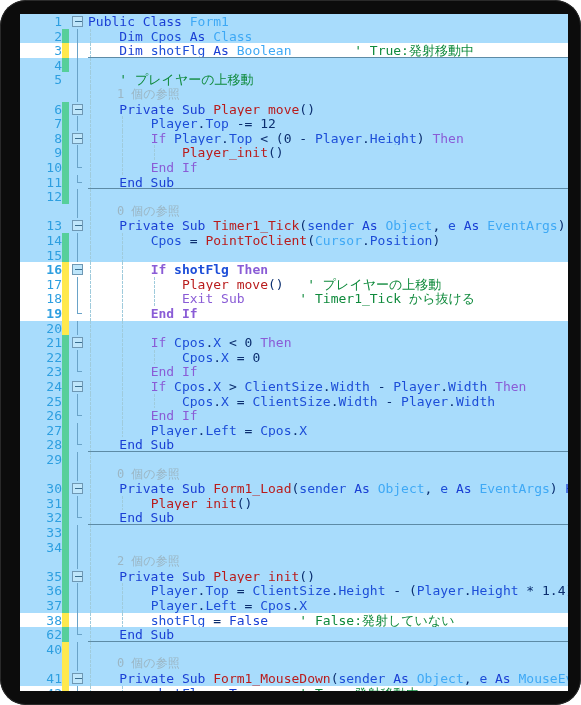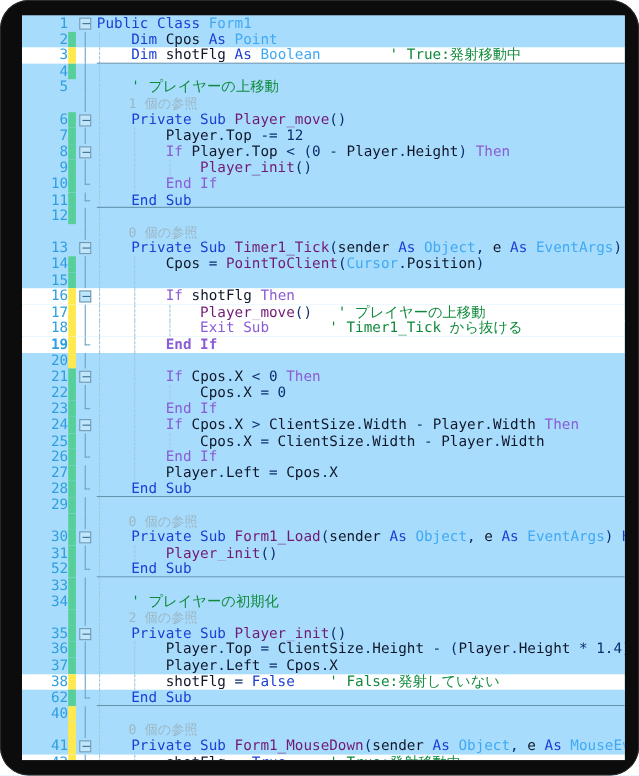--- a/index.html
+++ b/index.html
@@ -54,73 +54,73 @@
   .guide{position:absolute;top:0;width:0;height:15px;
          border-left:1px dashed #9fcbdc;}
 
   
   .sep{position:absolute;left:68px;width:480px;height:1px;background:#5d8ba6;}
 
   
   .kw      {color:#1a3fd4;}        
   .kwv     {color:#8a5cd6;}        
   .type    {color:#3fa9f5;}        
-  .ident   {color:#0f172a;}        
-  .member  {color:#701a75;}        
+  .ident   {color:#1d4ed8;}        
+  .member  {color:#b91c1c;}        
   .num     {color:#0b2e6f;}
   .cmt     {color:#0f8a3c;}        
   .lens    {color:#9bb6c4;}        
-  .jp      {font-family:Liberation Mono, monospace;}
+  .jp      {font-family:Liberation Sans, sans-serif;}
 </style>
 </head>
 <body>
 
 <div id="frame">
   <div id="editor">
       <div class="line bg-sel" style="top: 0px;"><div class="lnum">1</div><div class="chbar ch-none"></div><div class="foldbox"><i></i></div><div class="code"><span class="kw">Public Class</span> <span class="type">Form1</span></div></div>
-      <div class="line bg-sel" style="top: 15px;"><div class="lnum">2</div><div class="chbar ch-green"></div><div class="foldline"></div><div class="guide" style="left: 70px;"></div><div class="code">    <span class="kw">Dim</span> <span class="ident">Cpos</span> <span class="kw">As</span> <span class="type">Point</span></div></div>
+      <div class="line bg-sel" style="top: 15px;"><div class="lnum">2</div><div class="chbar ch-green"></div><div class="foldline"></div><div class="guide" style="left: 70px;"></div><div class="code">    <span class="kw">Dim</span> <span class="ident">Cpos</span> <span class="kw">As</span> <span class="type">Class</span></div></div>
       <div class="line bg-unsaved" style="top: 29px;"><div class="lnum">3</div><div class="chbar ch-yellow"></div><div class="foldline"></div><div class="guide" style="left: 70px;"></div><div class="code">    <span class="kw">Dim</span> <span class="ident">shotFlg</span> <span class="kw">As</span> <span class="type">Boolean</span>        <span class="cmt">' True:<span class="jp">発射移動中</span></span></div></div>
       <div class="sep" style="top: 43px;"></div>
       <div class="line bg-sel" style="top: 44px;"><div class="lnum">4</div><div class="chbar ch-green"></div><div class="foldline"></div><div class="guide" style="left: 70px;"></div><div class="code"></div></div>
       <div class="line bg-sel" style="top: 58px;"><div class="lnum">5</div><div class="chbar ch-none"></div><div class="foldline"></div><div class="guide" style="left: 70px;"></div><div class="code">    <span class="cmt">' <span class="jp">プレイヤーの上移動</span></span></div></div>
       <div class="line bg-sel" style="top: 73px;"><div class="chbar ch-none"></div><div class="foldline"></div><div class="guide" style="left: 70px;"></div><div class="code small"><span class="lens">    1 個の参照</span></div></div>
       <div class="line bg-sel" style="top: 88px;"><div class="lnum">6</div><div class="chbar ch-green"></div><div class="foldbox"><i></i></div><div class="guide" style="left: 70px;"></div><div class="code">    <span class="kw">Private Sub</span> <span class="member">Player_move</span>()</div></div>
       <div class="line bg-sel" style="top: 102px;"><div class="lnum">7</div><div class="chbar ch-green"></div><div class="foldline"></div><div class="guide" style="left: 70px;"></div><div class="guide" style="left: 102px;"></div><div class="code">        <span class="ident">Player</span>.<span class="ident">Top</span> -= <span class="num">12</span></div></div>
       <div class="line bg-sel" style="top: 117px;"><div class="lnum">8</div><div class="chbar ch-green"></div><div class="foldbox"><i></i></div><div class="guide" style="left: 70px;"></div><div class="guide" style="left: 102px;"></div><div class="code">        <span class="kwv">If</span> <span class="ident">Player</span>.<span class="ident">Top</span> &lt; (<span class="num">0</span> - <span class="ident">Player</span>.<span class="ident">Height</span>) <span class="kwv">Then</span></div></div>
       <div class="line bg-sel" style="top: 131px;"><div class="lnum">9</div><div class="chbar ch-green"></div><div class="foldline"></div><div class="guide" style="left: 70px;"></div><div class="guide" style="left: 102px;"></div><div class="guide" style="left: 134px;"></div><div class="code">            <span class="member">Player_init</span>()</div></div>
       <div class="line bg-sel" style="top: 146px;"><div class="lnum">10</div><div class="chbar ch-green"></div><div class="foldline" style="height: 8px;"></div><div class="foldend"></div><div class="guide" style="left: 70px;"></div><div class="guide" style="left: 102px;"></div><div class="code">        <span class="kwv">End If</span></div></div>
       <div class="line bg-sel" style="top: 161px;"><div class="lnum">11</div><div class="chbar ch-green"></div><div class="foldline" style="height: 8px;"></div><div class="foldend"></div><div class="guide" style="left: 70px;"></div><div class="code">    <span class="kw">End Sub</span></div></div>
       <div class="sep" style="top: 174px;"></div>
       <div class="line bg-sel" style="top: 175px;"><div class="lnum">12</div><div class="chbar ch-green"></div><div class="foldline"></div><div class="guide" style="left: 70px;"></div><div class="code"></div></div>
       <div class="line bg-sel" style="top: 190px;"><div class="chbar ch-none"></div><div class="foldline"></div><div class="guide" style="left: 70px;"></div><div class="code small"><span class="lens">    0 個の参照</span></div></div>
       <div class="line bg-sel" style="top: 204px;"><div class="lnum">13</div><div class="chbar ch-none"></div><div class="foldbox"><i></i></div><div class="guide" style="left: 70px;"></div><div class="code">    <span class="kw">Private Sub</span> <span class="member">Timer1_Tick</span>(<span class="ident">sender</span> <span class="kw">As</span> <span class="type">Object</span>, <span class="ident">e</span> <span class="kw">As</span> <span class="type">EventArgs</span>)  </div></div>
       <div class="line bg-sel" style="top: 219px;"><div class="lnum">14</div><div class="chbar ch-green"></div><div class="foldline"></div><div class="guide" style="left: 70px;"></div><div class="guide" style="left: 102px;"></div><div class="code">        <span class="ident">Cpos</span> = <span class="member">PointToClient</span>(<span class="type">Cursor</span>.<span class="ident">Position</span>)</div></div>
       <div class="line bg-sel" style="top: 234px;"><div class="lnum">15</div><div class="chbar ch-green"></div><div class="foldline"></div><div class="guide" style="left: 70px;"></div><div class="guide" style="left: 102px;"></div><div class="code"></div></div>
-      <div class="line bg-unsaved" style="top: 248px;"><div class="lnum">16</div><div class="chbar ch-yellow"></div><div class="foldbox"><i></i></div><div class="guide" style="left: 70px;"></div><div class="guide" style="left: 102px;"></div><div class="code">        <span class="kwv">If</span> <span class="ident">shotFlg</span> <span class="kwv">Then</span></div></div>
+      <div class="line bg-unsaved" style="top: 248px; font-weight: bold;"><div class="lnum">16</div><div class="chbar ch-yellow"></div><div class="foldbox"><i></i></div><div class="guide" style="left: 70px;"></div><div class="guide" style="left: 102px;"></div><div class="code">        <span class="kwv">If</span> <span class="ident">shotFlg</span> <span class="kwv">Then</span></div></div>
       <div class="line bg-unsaved" style="top: 263px;"><div class="lnum">17</div><div class="chbar ch-yellow"></div><div class="foldline"></div><div class="guide" style="left: 70px;"></div><div class="guide" style="left: 102px;"></div><div class="guide" style="left: 134px;"></div><div class="code">            <span class="member">Player_move</span>()   <span class="cmt">' <span class="jp">プレイヤーの上移動</span></span></div></div>
       <div class="line bg-unsaved" style="top: 277px;"><div class="lnum">18</div><div class="chbar ch-yellow"></div><div class="foldline"></div><div class="guide" style="left: 70px;"></div><div class="guide" style="left: 102px;"></div><div class="guide" style="left: 134px;"></div><div class="code">            <span class="kwv">Exit Sub</span>       <span class="cmt">' Timer1_Tick <span class="jp">から抜ける</span></span></div></div>
       <div class="line bg-unsaved" style="top: 292px; font-weight: bold;"><div class="lnum">19</div><div class="chbar ch-yellow"></div><div class="foldline" style="height: 8px;"></div><div class="foldend"></div><div class="guide" style="left: 70px;"></div><div class="guide" style="left: 102px;"></div><div class="code">        <span class="kwv">End If</span></div></div>
       <div class="line bg-sel" style="top: 307px;"><div class="lnum">20</div><div class="chbar ch-yellow"></div><div class="foldline"></div><div class="guide" style="left: 70px;"></div><div class="guide" style="left: 102px;"></div><div class="code"></div></div>
       <div class="line bg-sel" style="top: 321px;"><div class="lnum">21</div><div class="chbar ch-green"></div><div class="foldbox"><i></i></div><div class="guide" style="left: 70px;"></div><div class="guide" style="left: 102px;"></div><div class="code">        <span class="kwv">If</span> <span class="ident">Cpos</span>.<span class="ident">X</span> &lt; <span class="num">0</span> <span class="kwv">Then</span></div></div>
       <div class="line bg-sel" style="top: 336px;"><div class="lnum">22</div><div class="chbar ch-green"></div><div class="foldline"></div><div class="guide" style="left: 70px;"></div><div class="guide" style="left: 102px;"></div><div class="guide" style="left: 134px;"></div><div class="code">            <span class="ident">Cpos</span>.<span class="ident">X</span> = <span class="num">0</span></div></div>
       <div class="line bg-sel" style="top: 350px;"><div class="lnum">23</div><div class="chbar ch-green"></div><div class="foldline" style="height: 8px;"></div><div class="foldend"></div><div class="guide" style="left: 70px;"></div><div class="guide" style="left: 102px;"></div><div class="code">        <span class="kwv">End If</span></div></div>
       <div class="line bg-sel" style="top: 365px;"><div class="lnum">24</div><div class="chbar ch-green"></div><div class="foldbox"><i></i></div><div class="guide" style="left: 70px;"></div><div class="guide" style="left: 102px;"></div><div class="code">        <span class="kwv">If</span> <span class="ident">Cpos</span>.<span class="ident">X</span> &gt; <span class="ident">ClientSize</span>.<span class="ident">Width</span> - <span class="ident">Player</span>.<span class="ident">Width</span> <span class="kwv">Then</span></div></div>
       <div class="line bg-sel" style="top: 380px;"><div class="lnum">25</div><div class="chbar ch-green"></div><div class="foldline"></div><div class="guide" style="left: 70px;"></div><div class="guide" style="left: 102px;"></div><div class="guide" style="left: 134px;"></div><div class="code">            <span class="ident">Cpos</span>.<span class="ident">X</span> = <span class="ident">ClientSize</span>.<span class="ident">Width</span> - <span class="ident">Player</span>.<span class="ident">Width</span></div></div>
       <div class="line bg-sel" style="top: 394px;"><div class="lnum">26</div><div class="chbar ch-green"></div><div class="foldline" style="height: 8px;"></div><div class="foldend"></div><div class="guide" style="left: 70px;"></div><div class="guide" style="left: 102px;"></div><div class="code">        <span class="kwv">End If</span></div></div>
       <div class="line bg-sel" style="top: 409px;"><div class="lnum">27</div><div class="chbar ch-green"></div><div class="foldline"></div><div class="guide" style="left: 70px;"></div><div class="guide" style="left: 102px;"></div><div class="code">        <span class="ident">Player</span>.<span class="ident">Left</span> = <span class="ident">Cpos</span>.<span class="ident">X</span></div></div>
       <div class="line bg-sel" style="top: 423px;"><div class="lnum">28</div><div class="chbar ch-green"></div><div class="foldline" style="height: 8px;"></div><div class="foldend"></div><div class="guide" style="left: 70px;"></div><div class="code">    <span class="kw">End Sub</span></div></div>
       <div class="sep" style="top: 437px;"></div>
       <div class="line bg-sel" style="top: 438px;"><div class="lnum">29</div><div class="chbar ch-green"></div><div class="foldline"></div><div class="guide" style="left: 70px;"></div><div class="code"></div></div>
       <div class="line bg-sel" style="top: 453px;"><div class="chbar ch-green"></div><div class="foldline"></div><div class="guide" style="left: 70px;"></div><div class="code small"><span class="lens">    0 個の参照</span></div></div>
       <div class="line bg-sel" style="top: 467px;"><div class="lnum">30</div><div class="chbar ch-green"></div><div class="foldbox"><i></i></div><div class="guide" style="left: 70px;"></div><div class="code">    <span class="kw">Private Sub</span> <span class="member">Form1_Load</span>(<span class="ident">sender</span> <span class="kw">As</span> <span class="type">Object</span>, <span class="ident">e</span> <span class="kw">As</span> <span class="type">EventArgs</span>) <span class="kw">Handles</span> </div></div>
       <div class="line bg-sel" style="top: 482px;"><div class="lnum">31</div><div class="chbar ch-green"></div><div class="foldline"></div><div class="guide" style="left: 70px;"></div><div class="guide" style="left: 102px;"></div><div class="code">        <span class="member">Player_init</span>()</div></div>
-      <div class="line bg-sel" style="top: 496px;"><div class="lnum">52</div><div class="chbar ch-green"></div><div class="foldline" style="height: 8px;"></div><div class="foldend"></div><div class="guide" style="left: 70px;"></div><div class="code">    <span class="kw">End Sub</span></div></div>
+      <div class="line bg-sel" style="top: 496px;"><div class="lnum">32</div><div class="chbar ch-green"></div><div class="foldline" style="height: 8px;"></div><div class="foldend"></div><div class="guide" style="left: 70px;"></div><div class="code">    <span class="kw">End Sub</span></div></div>
       <div class="sep" style="top: 510px;"></div>
       <div class="line bg-sel" style="top: 511px;"><div class="lnum">33</div><div class="chbar ch-green"></div><div class="foldline"></div><div class="guide" style="left: 70px;"></div><div class="code"></div></div>
-      <div class="line bg-sel" style="top: 526px;"><div class="lnum">34</div><div class="chbar ch-green"></div><div class="foldline"></div><div class="guide" style="left: 70px;"></div><div class="code">    <span class="cmt">' <span class="jp">プレイヤーの初期化</span></span></div></div>
+      <div class="line bg-sel" style="top: 526px;"><div class="lnum">34</div><div class="chbar ch-green"></div><div class="foldline"></div><div class="guide" style="left: 70px;"></div></div>
       <div class="line bg-sel" style="top: 540px;"><div class="chbar ch-green"></div><div class="foldline"></div><div class="guide" style="left: 70px;"></div><div class="code small"><span class="lens">    2 個の参照</span></div></div>
       <div class="line bg-sel" style="top: 555px;"><div class="lnum">35</div><div class="chbar ch-green"></div><div class="foldbox"><i></i></div><div class="guide" style="left: 70px;"></div><div class="code">    <span class="kw">Private Sub</span> <span class="member">Player_init</span>()</div></div>
       <div class="line bg-sel" style="top: 569px;"><div class="lnum">36</div><div class="chbar ch-green"></div><div class="foldline"></div><div class="guide" style="left: 70px;"></div><div class="guide" style="left: 102px;"></div><div class="code">        <span class="ident">Player</span>.<span class="ident">Top</span> = <span class="ident">ClientSize</span>.<span class="ident">Height</span> - (<span class="ident">Player</span>.<span class="ident">Height</span> * <span class="num">1.4</span>)</div></div>
       <div class="line bg-sel" style="top: 584px;"><div class="lnum">37</div><div class="chbar ch-green"></div><div class="foldline"></div><div class="guide" style="left: 70px;"></div><div class="guide" style="left: 102px;"></div><div class="code">        <span class="ident">Player</span>.<span class="ident">Left</span> = <span class="ident">Cpos</span>.<span class="ident">X</span></div></div>
       <div class="line bg-unsaved" style="top: 599px;"><div class="lnum">38</div><div class="chbar ch-yellow"></div><div class="foldline"></div><div class="guide" style="left: 70px;"></div><div class="guide" style="left: 102px;"></div><div class="code">        <span class="ident">shotFlg</span> = <span class="kw">False</span>    <span class="cmt">' False:<span class="jp">発射していない</span></span></div></div>
       <div class="line bg-sel" style="top: 613px;"><div class="lnum">62</div><div class="chbar ch-green"></div><div class="foldline" style="height: 8px;"></div><div class="foldend"></div><div class="guide" style="left: 70px;"></div><div class="code">    <span class="kw">End Sub</span></div></div>
       <div class="sep" style="top: 627px;"></div>
       <div class="line bg-sel" style="top: 628px;"><div class="lnum">40</div><div class="chbar ch-yellow"></div><div class="foldline"></div><div class="guide" style="left: 70px;"></div><div class="code"></div></div>
       <div class="line bg-sel" style="top: 642px;"><div class="chbar ch-yellow"></div><div class="foldline"></div><div class="guide" style="left: 70px;"></div><div class="code small"><span class="lens">    0 個の参照</span></div></div>
       <div class="line bg-sel" style="top: 657px;"><div class="lnum">41</div><div class="chbar ch-yellow"></div><div class="foldbox"><i></i></div><div class="guide" style="left: 70px;"></div><div class="code">    <span class="kw">Private Sub</span> <span class="member">Form1_MouseDown</span>(<span class="ident">sender</span> <span class="kw">As</span> <span class="type">Object</span>, <span class="ident">e</span> <span class="kw">As</span> <span class="type">MouseEventArgs</span>)</div></div>

